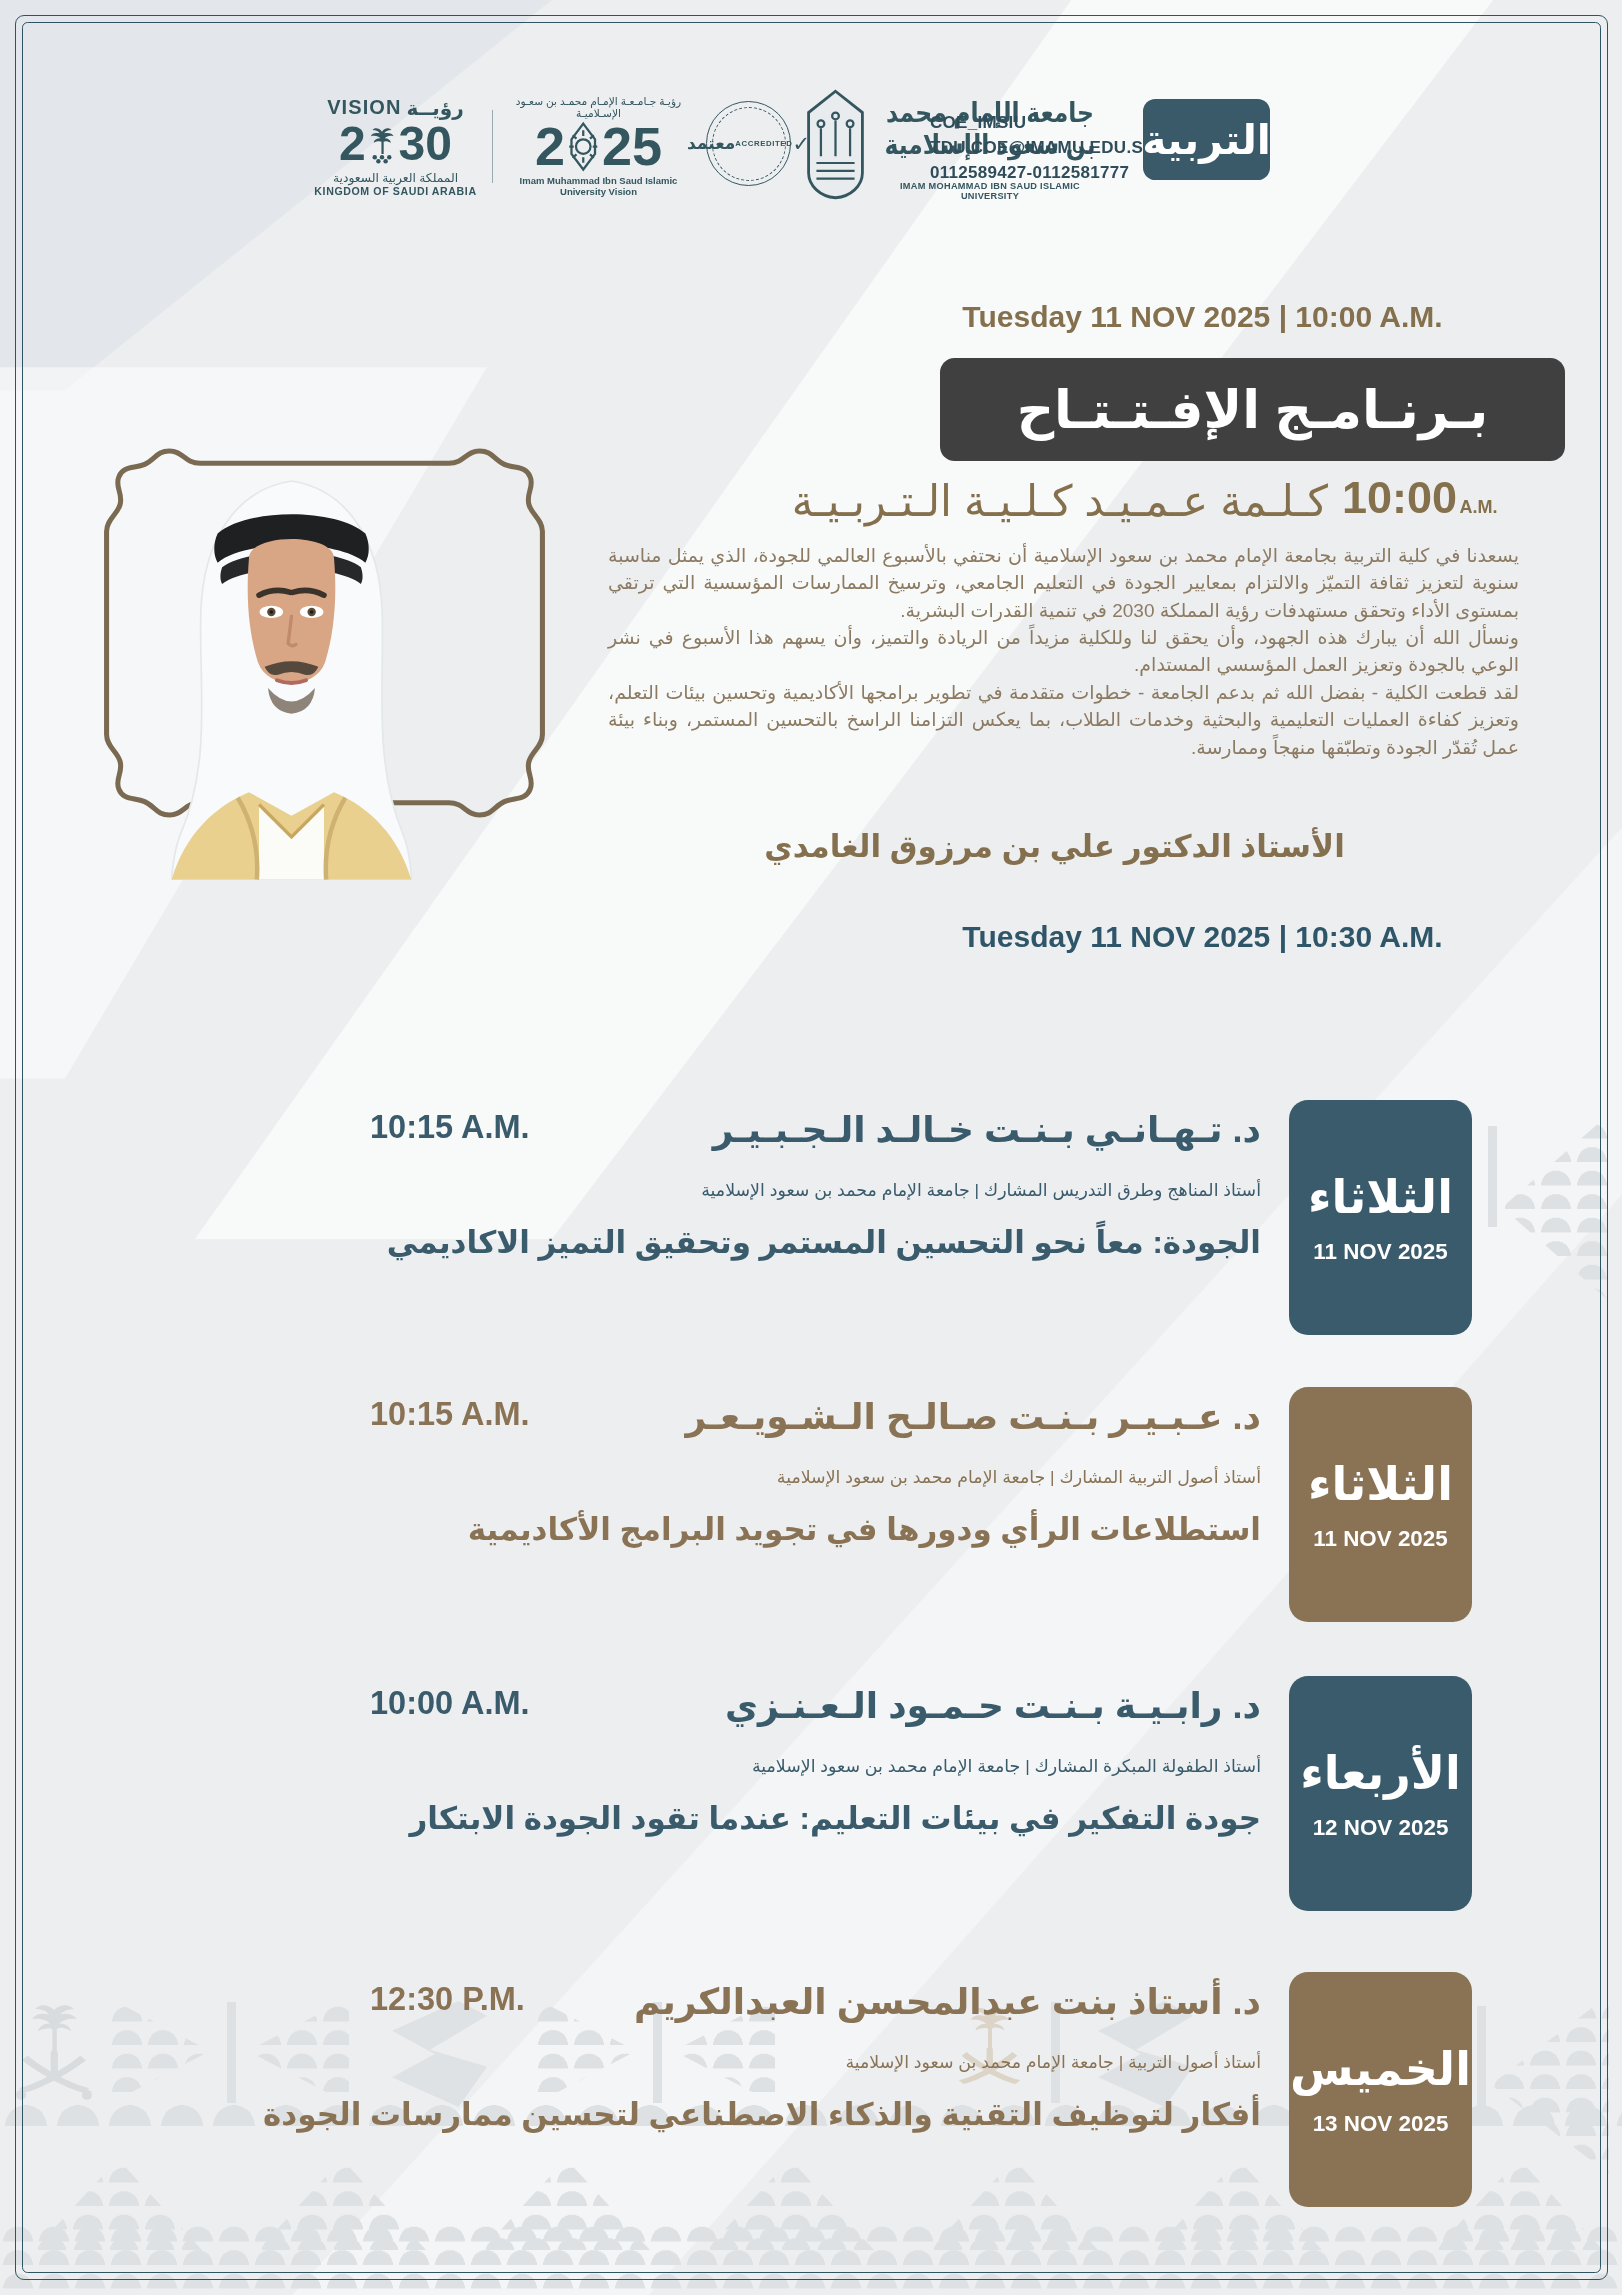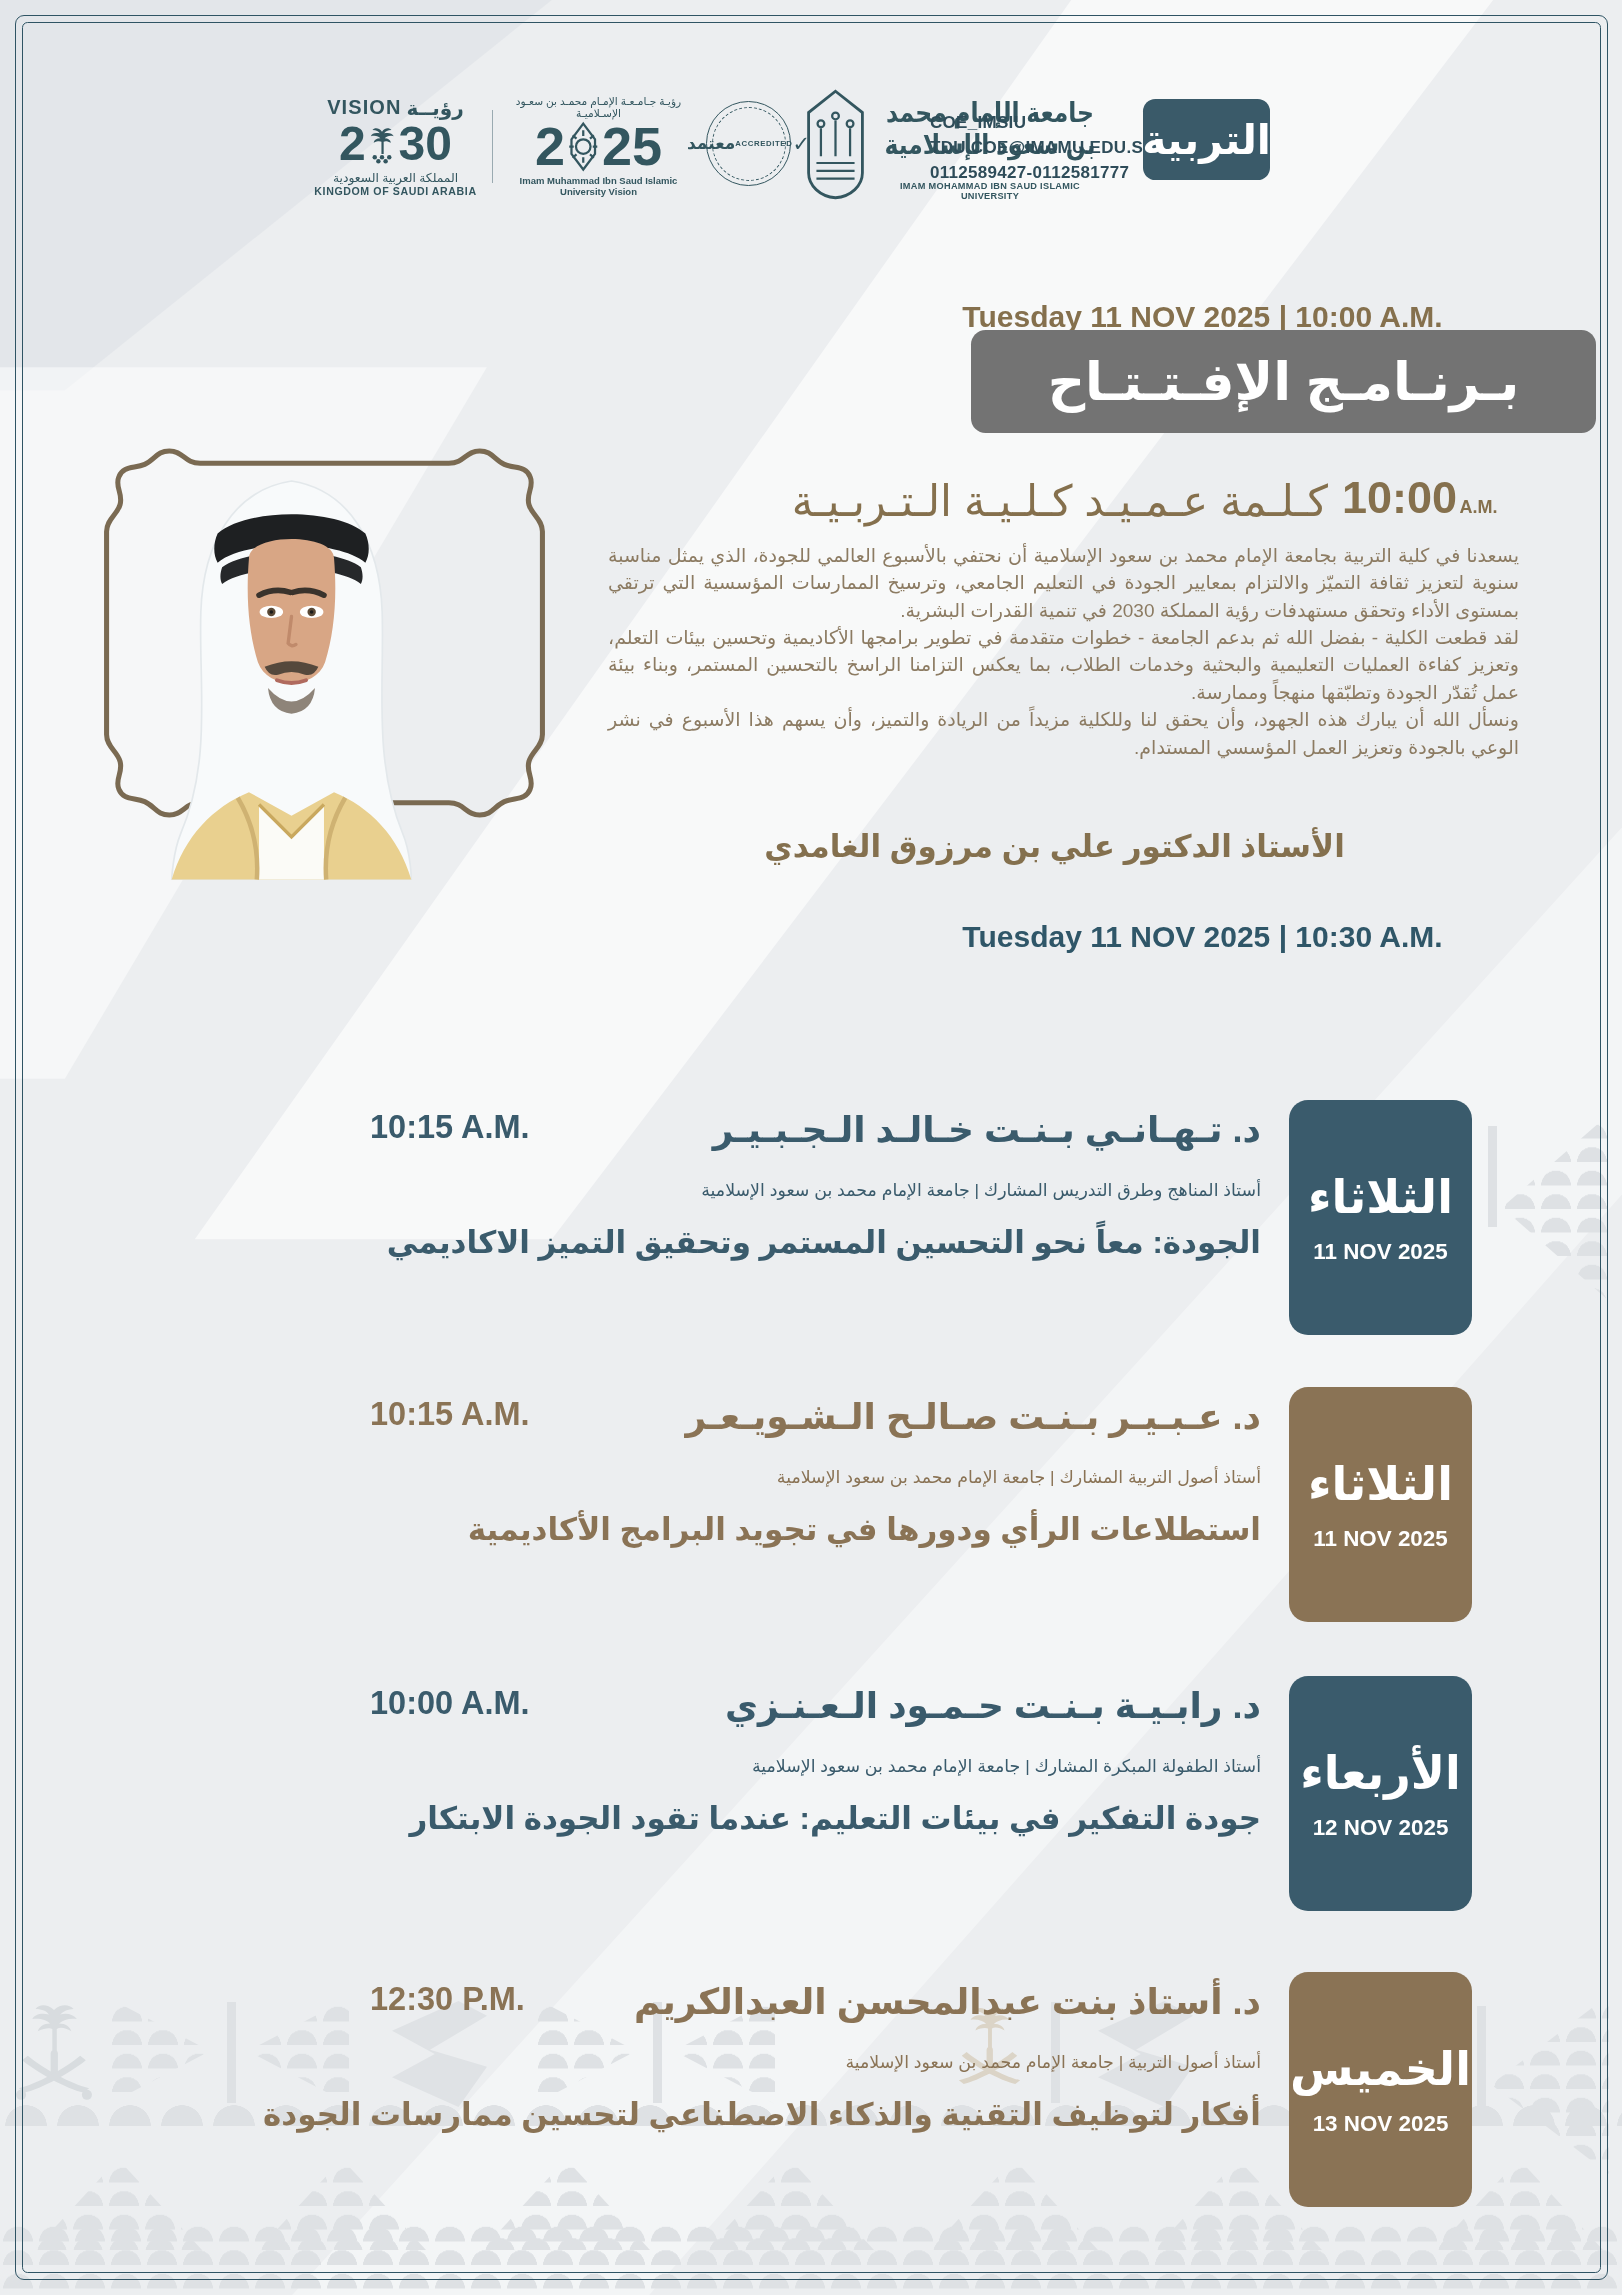--- a/index.html
+++ b/index.html
@@ -40,22 +40,22 @@
   .shield{position:absolute;left:804px;top:89px;z-index:3;}
   .uniblock{position:absolute;left:875px;top:101px;width:230px;text-align:center;z-index:3;}
   .uniblock .callig{font-size:23.5px;font-weight:bold;transform:scaleY(1.15);letter-spacing:-0.6px;}
   .uniblock .en{font-size:9.2px;font-weight:bold;margin-top:24px;letter-spacing:0.3px;}
   .contact{position:absolute;left:930px;top:110px;width:202px;color:#2E4C59;font-weight:bold;z-index:3;line-height:25px;font-size:17px;letter-spacing:0.3px;}
   .dept-badge{position:absolute;left:1143px;top:99px;width:127px;height:81px;background:#3A5A69;border-radius:12.3px;
     display:flex;align-items:center;justify-content:center;color:#fff;font-size:41px;font-weight:bold;z-index:3;}
 
   
   .dt1{position:absolute;left:925px;top:300px;width:555px;text-align:center;font-size:30px;font-weight:bold;color:#85704D;z-index:3;}
-  .banner1{position:absolute;left:940px;top:330px;width:625px;height:103px;background:#737373;border-radius:14.6px;
-    display:flex;align-items:center;justify-content:center;color:#fff;font-size:52px;font-weight:bold;z-index:3;margin-left:31px;}
+  .banner1{position:absolute;left:940px;top:358px;width:625px;height:103px;background:#404040;border-radius:14.6px;
+    display:flex;align-items:center;justify-content:center;color:#fff;font-size:52px;font-weight:bold;z-index:3;}
   .open-time{position:absolute;left:1342px;top:472px;width:140px;color:#85704D;z-index:3;white-space:nowrap;}
   .open-time .big{font-size:45px;font-weight:bold;}
   .open-time .small{font-size:18px;font-weight:bold;}
   .open-heading{position:absolute;left:712px;top:476px;width:616px;text-align:right;direction:rtl;
     font-size:43px;font-weight:normal;color:#85704D;z-index:3;}
   .open-par{position:absolute;left:608px;top:542px;width:911px;direction:rtl;text-align:justify;text-align-last:right;
     font-size:19px;line-height:1.44;color:#8C7B62;z-index:3;}
   .open-par p{margin:0;}
   .open-speaker{position:absolute;left:703px;top:828px;width:703px;text-align:center;direction:rtl;
     font-size:31px;font-weight:bold;color:#84704E;z-index:3;}
@@ -259,22 +259,22 @@
   </svg>
 
   <div class="open-time">
     <span class="big">10:00</span>
     <span class="small">A.M.</span>
   </div>
   <div class="open-heading">كـلـمة عـمـيـد كـلـيـة الـتـربـيـة</div>
 
   <div class="open-par">
     <p>يسعدنا في كلية التربية بجامعة الإمام محمد بن سعود الإسلامية أن نحتفي بالأسبوع العالمي للجودة، الذي يمثل مناسبة سنوية لتعزيز ثقافة التميّز والالتزام بمعايير الجودة في التعليم الجامعي، وترسيخ الممارسات المؤسسية التي ترتقي بمستوى الأداء وتحقق مستهدفات رؤية المملكة 2030 في تنمية القدرات البشرية.</p>
+    <p>ونسأل الله أن يبارك هذه الجهود، وأن يحقق لنا وللكلية مزيداً من الريادة والتميز، وأن يسهم هذا الأسبوع في نشر الوعي بالجودة وتعزيز العمل المؤسسي المستدام.</p>
     <p>لقد قطعت الكلية - بفضل الله ثم بدعم الجامعة - خطوات متقدمة في تطوير برامجها الأكاديمية وتحسين بيئات التعلم، وتعزيز كفاءة العمليات التعليمية والبحثية وخدمات الطلاب، بما يعكس التزامنا الراسخ بالتحسين المستمر، وبناء بيئة عمل تُقدّر الجودة وتطبّقها منهجاً وممارسة.</p>
-    <p>ونسأل الله أن يبارك هذه الجهود، وأن يحقق لنا وللكلية مزيداً من الريادة والتميز، وأن يسهم هذا الأسبوع في نشر الوعي بالجودة وتعزيز العمل المؤسسي المستدام.</p>
   </div>
 
   <div class="open-speaker">الأستاذ الدكتور علي بن مرزوق الغامدي</div>
 
   <div class="dt2">Tuesday 11 NOV 2025 | 10:30 A.M.</div>
 
   <div class="wblock wb0" style="--accent: #3A5B6C;">
     <div class="wrow">
       <div class="wtime">10:15 A.M.</div>
       <div class="wname">د. تـهـانـي بـنـت خـالـد الـجـبـيـر</div>

